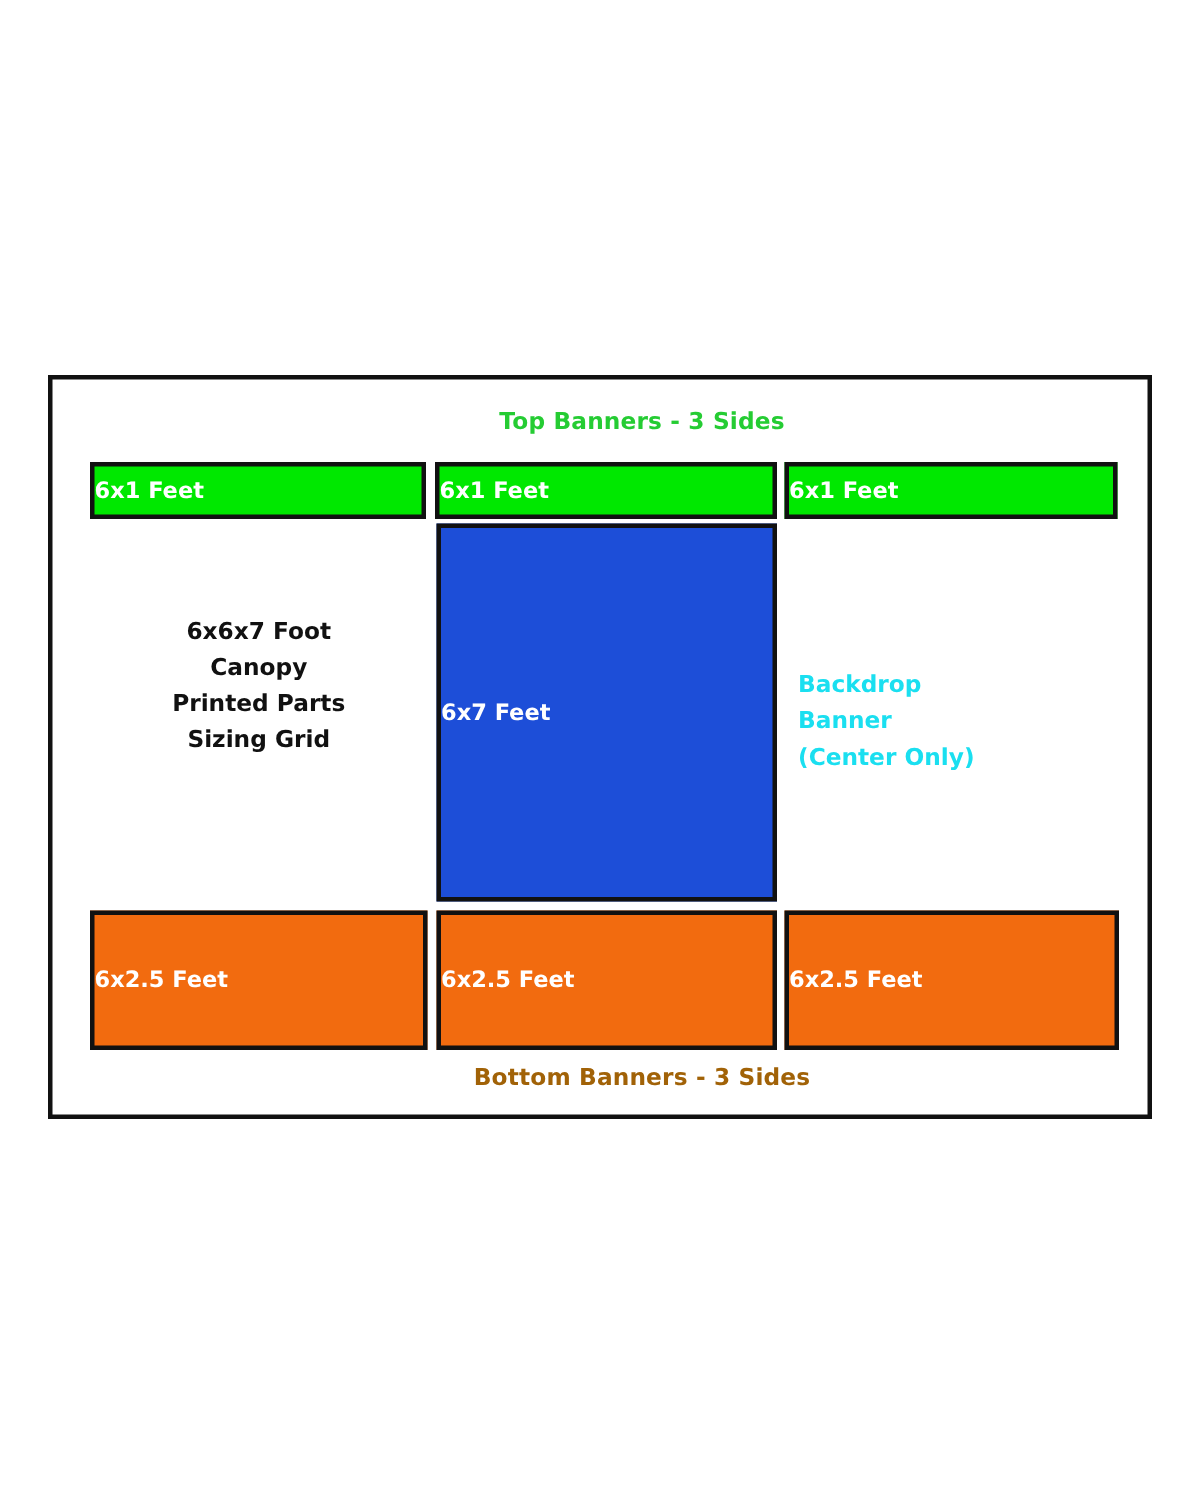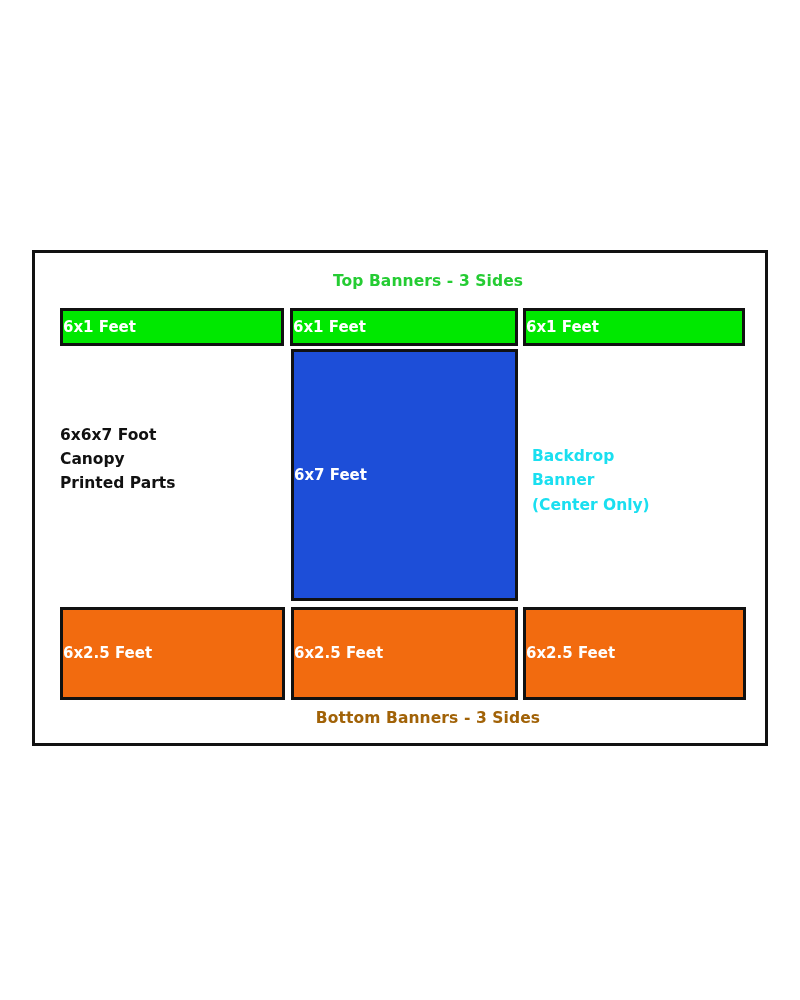--- a/index.html
+++ b/index.html
@@ -90,22 +90,23 @@
     height: 93px;
   }
   #bottom-banner-left   { left: 25px;  width: 225px; }
   #bottom-banner-center { left: 256px; width: 227px; }
   #bottom-banner-right  { left: 488px; width: 223px; }
 
   
   #info-text {
     position: absolute;
     left: 25px;
-    top: 170px;
+    top: 156px;
     width: 225px;
+    text-align: center;
     color: #111111;
     font-weight: bold;
     font-size: 15.5px;
     line-height: 1.55;
   }
   #info-text div { white-space: nowrap; }
 
   
   #backdrop-note {
     position: absolute;
@@ -137,20 +138,21 @@
   </div>
 
   <div class="box green-box" id="top-banner-right">
     <span class="box-label">6x1 Feet</span>
   </div>
 
   <div id="info-text">
     <div>6x6x7 Foot</div>
     <div>Canopy</div>
     <div>Printed Parts</div>
+    <div>Sizing Grid</div>
   </div>
 
   <div class="box" id="backdrop-box">
     <span class="box-label">6x7 Feet</span>
   </div>
 
   <div id="backdrop-note">
     <div>Backdrop</div>
     <div>Banner</div>
     <div>(Center Only)</div>

